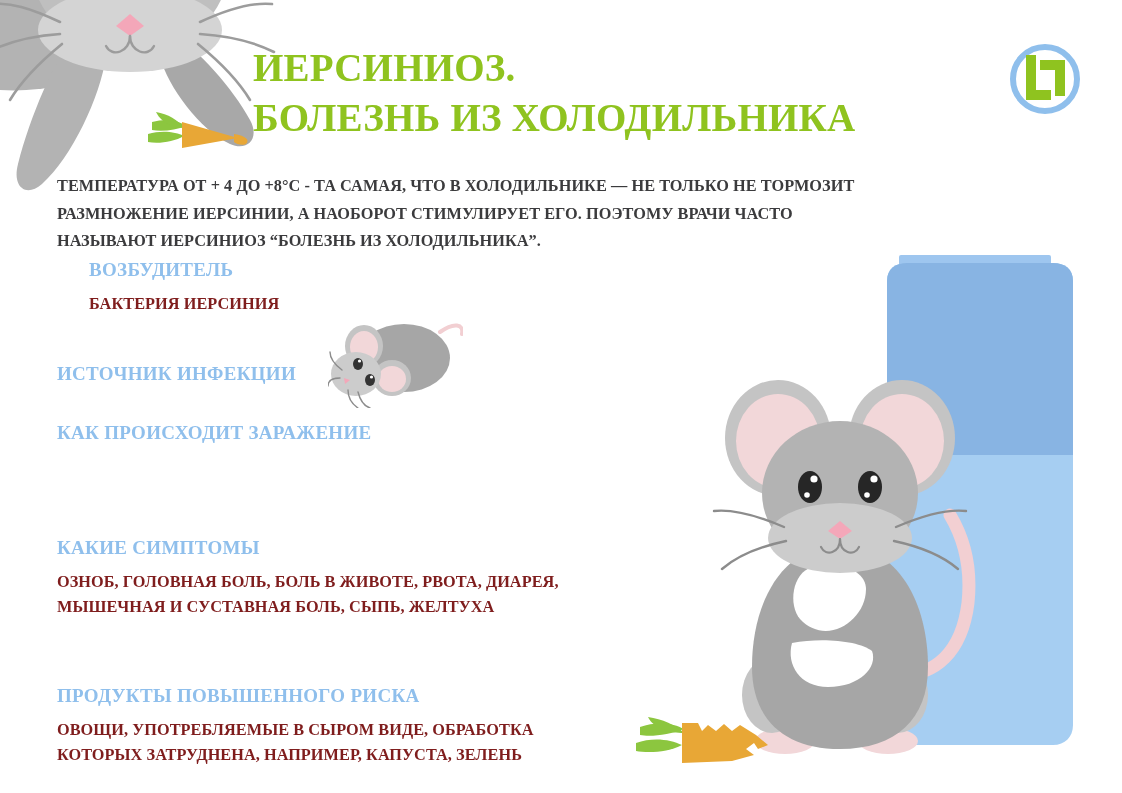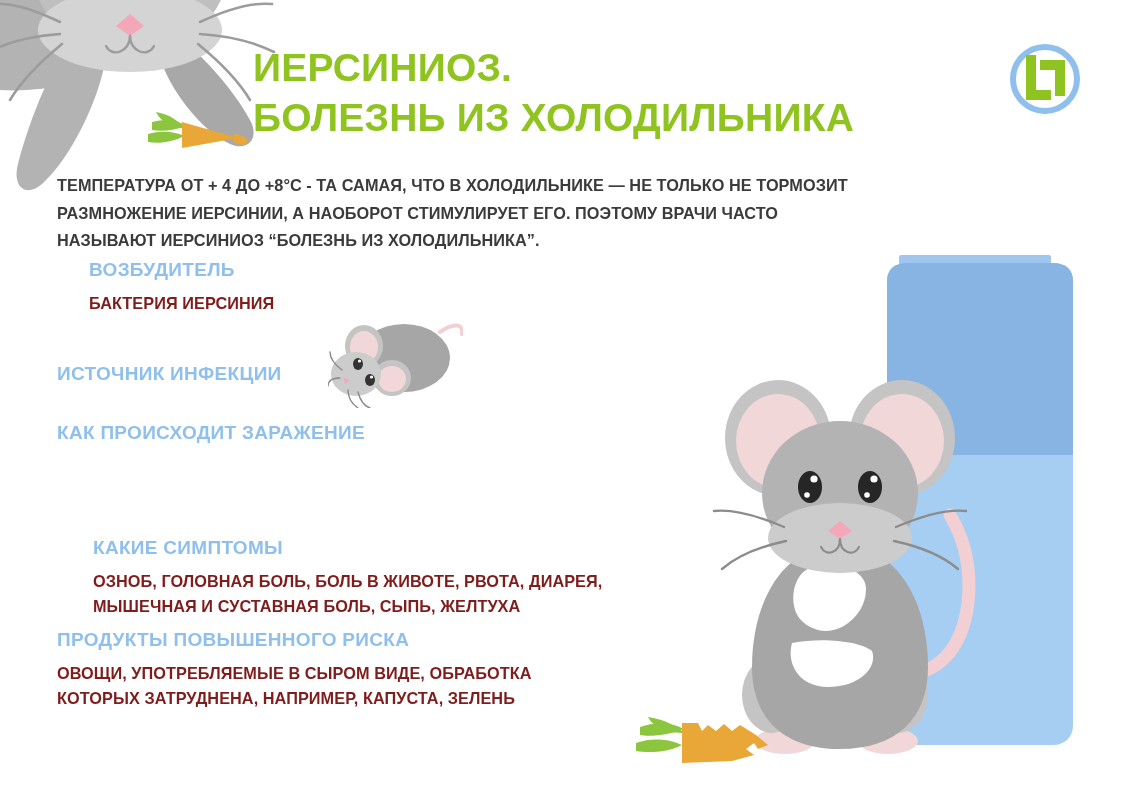--- a/index.html
+++ b/index.html
@@ -6,21 +6,21 @@
     margin: 0;
     padding: 0;
     background: #ffffff;
   }
   #poster {
     position: relative;
     width: 1122px;
     height: 793px;
     background: #ffffff;
     overflow: hidden;
-    font-family: Liberation Sans, sans-serif;
+    font-family: Liberation Serif, serif;
   }
 
   
   .art {
     position: absolute;
     pointer-events: none;
   }
   #bunny-art   { left: -40px;  top: -118px; width: 330px; height: 330px; }
   #fridge-art  { left: 885px;  top: 255px;  width: 200px; height: 500px; }
   #bigmouse-art{ left: 700px;  top: 375px;  width: 330px; height: 420px; }
@@ -254,25 +254,25 @@
   </div>
 
   <div class="section" style="top:338px;margin-top:24px;">
     <div class="sec-head">ИСТОЧНИК ИНФЕКЦИИ</div>
   </div>
 
   <div class="section" style="top:421px;">
     <div class="sec-head">КАК ПРОИСХОДИТ ЗАРАЖЕНИЕ</div>
   </div>
 
-  <div class="section" style="top:536px;margin-left:36px;">
+  <div class="section" style="top:536px;">
     <div class="sec-head">КАКИЕ СИМПТОМЫ</div>
     <div class="sec-body">ОЗНОБ, ГОЛОВНАЯ БОЛЬ, БОЛЬ В ЖИВОТЕ, РВОТА, ДИАРЕЯ,
 МЫШЕЧНАЯ И СУСТАВНАЯ БОЛЬ, СЫПЬ, ЖЕЛТУХА</div>
   </div>
 
-  <div class="section" style="top:628px;">
+  <div class="section" style="top:684px;">
     <div class="sec-head">ПРОДУКТЫ ПОВЫШЕННОГО РИСКА</div>
     <div class="sec-body">ОВОЩИ, УПОТРЕБЛЯЕМЫЕ В СЫРОМ ВИДЕ, ОБРАБОТКА
 КОТОРЫХ ЗАТРУДНЕНА, НАПРИМЕР, КАПУСТА, ЗЕЛЕНЬ</div>
   </div>
 
 </div>
 
 </body></html>

